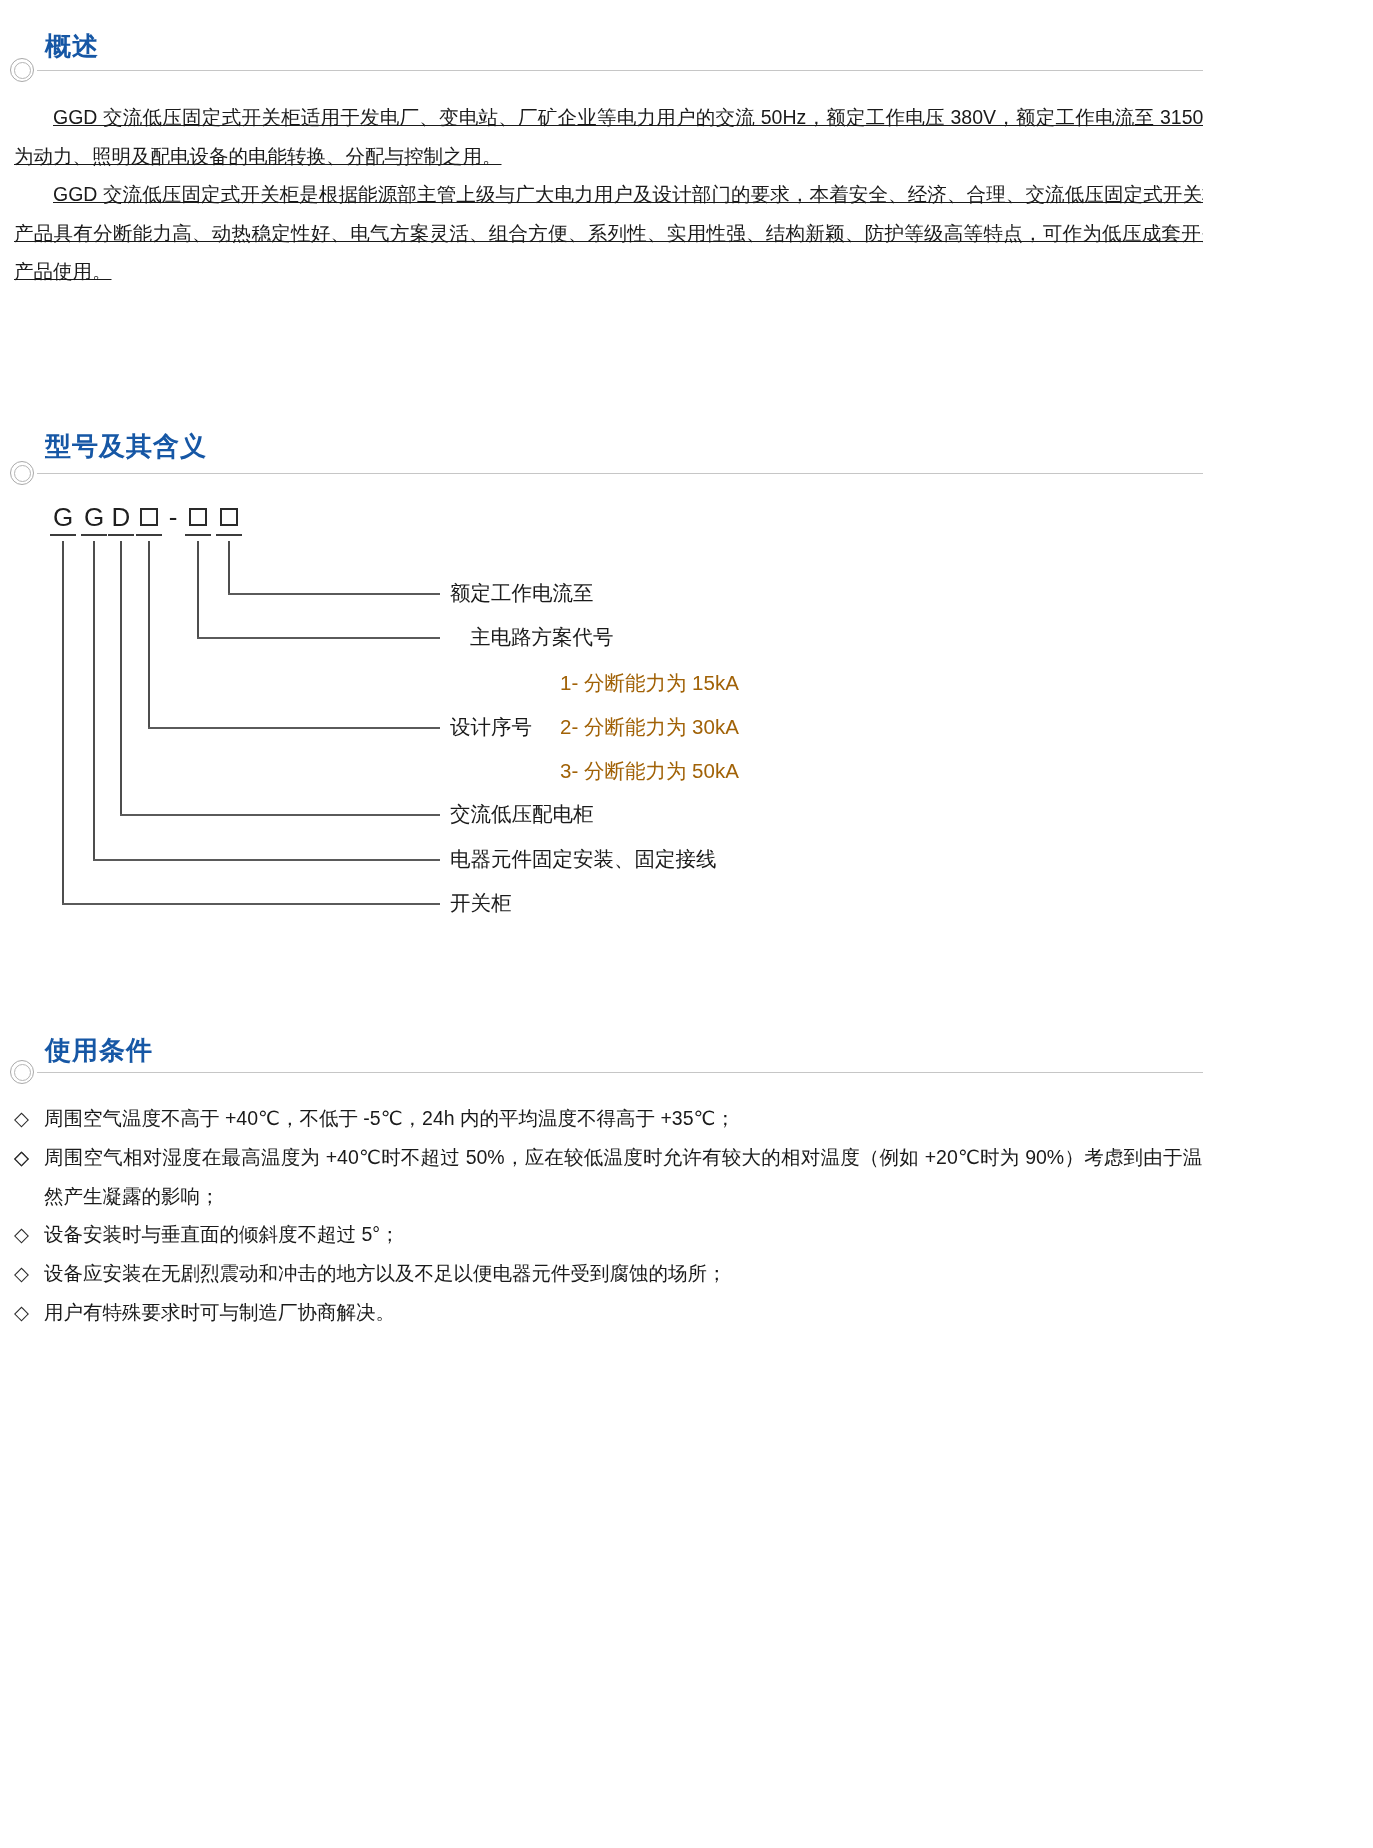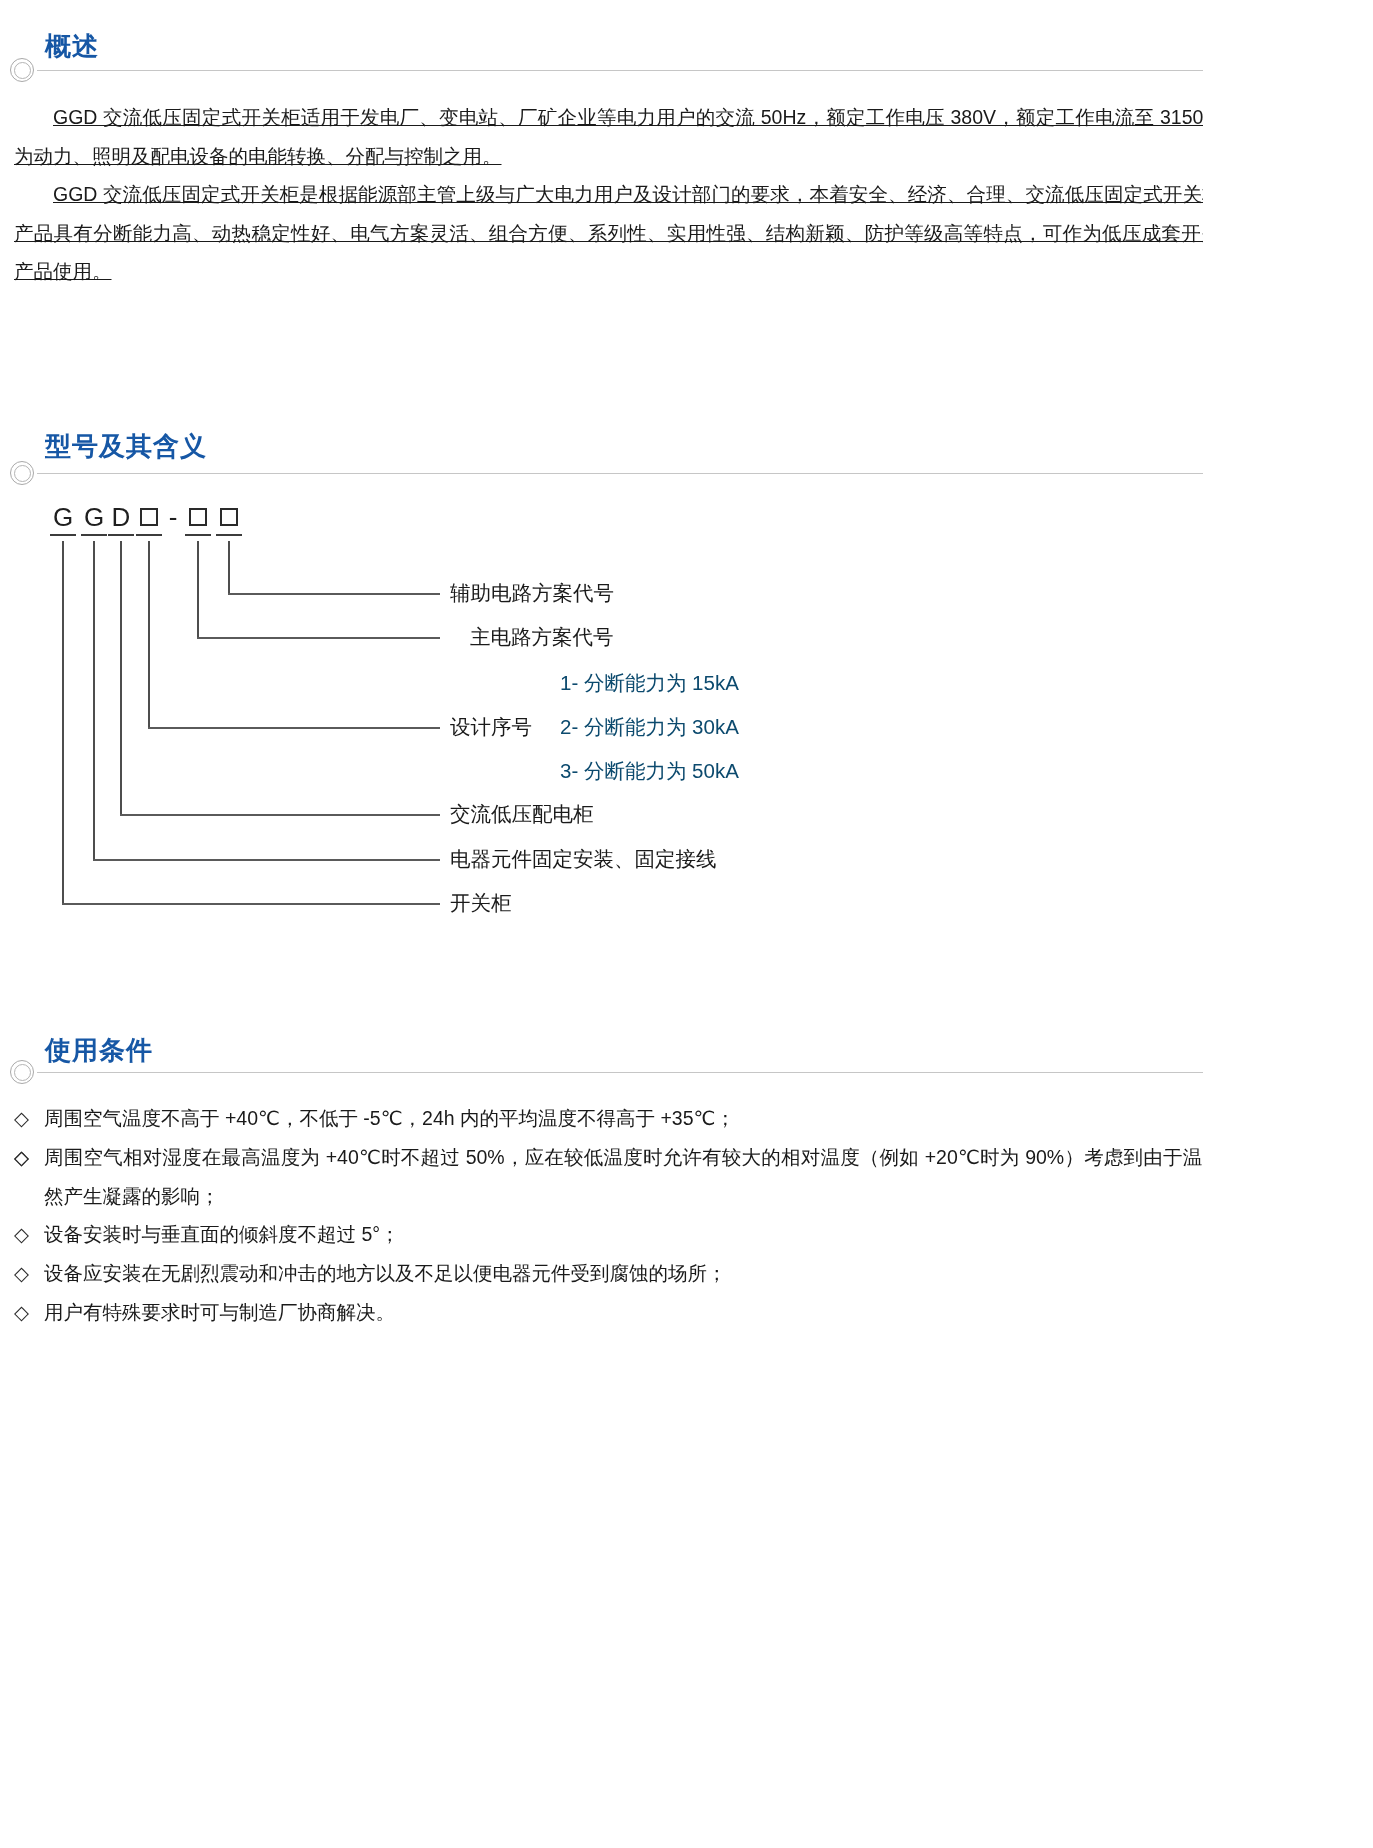--- a/index.html
+++ b/index.html
@@ -105,21 +105,21 @@
     font-size: 20.5px;
     line-height: 28px;
     color: #1a1a1a;
     white-space: nowrap;
   }
   .dg-cap {
     position: absolute;
     left: 560px;
     font-size: 20.5px;
     line-height: 28px;
-    color: #0c4a6e;
+    color: #a16207;
     white-space: nowrap;
   }
 
   
   .conds {
     position: absolute;
     top: 1099px;
     left: 14px;
     width: 1346px;
     font-size: 19.5px;
@@ -175,21 +175,21 @@
   <div class="vline" style="left:197px; height:96px;"></div>
   <div class="vline" style="left:228px; height:52px;"></div>
 
   <div class="hline" style="top:593px; left:228px; width:212px;"></div>
   <div class="hline" style="top:637px; left:197px; width:243px;"></div>
   <div class="hline" style="top:727px; left:148px; width:292px;"></div>
   <div class="hline" style="top:814px; left:120px; width:320px;"></div>
   <div class="hline" style="top:859px; left:93px;  width:347px;"></div>
   <div class="hline" style="top:903px; left:62px;  width:378px;"></div>
 
-  <div class="dg-label" style="top:579px;">辅助电路方案代号</div>
+  <div class="dg-label" style="top:579px;">额定工作电流至</div>
   <div class="dg-label" style="top:623px;margin-left:20px;">主电路方案代号</div>
   <div class="dg-label" style="top:713px;">设计序号</div>
   <div class="dg-label" style="top:800px;">交流低压配电柜</div>
   <div class="dg-label" style="top:845px;">电器元件固定安装、固定接线</div>
   <div class="dg-label" style="top:889px;">开关柜</div>
 
   <div class="dg-cap" style="top:669px;">1- 分断能力为 15kA</div>
   <div class="dg-cap" style="top:713px;">2- 分断能力为 30kA</div>
   <div class="dg-cap" style="top:757px;">3- 分断能力为 50kA</div>
 

